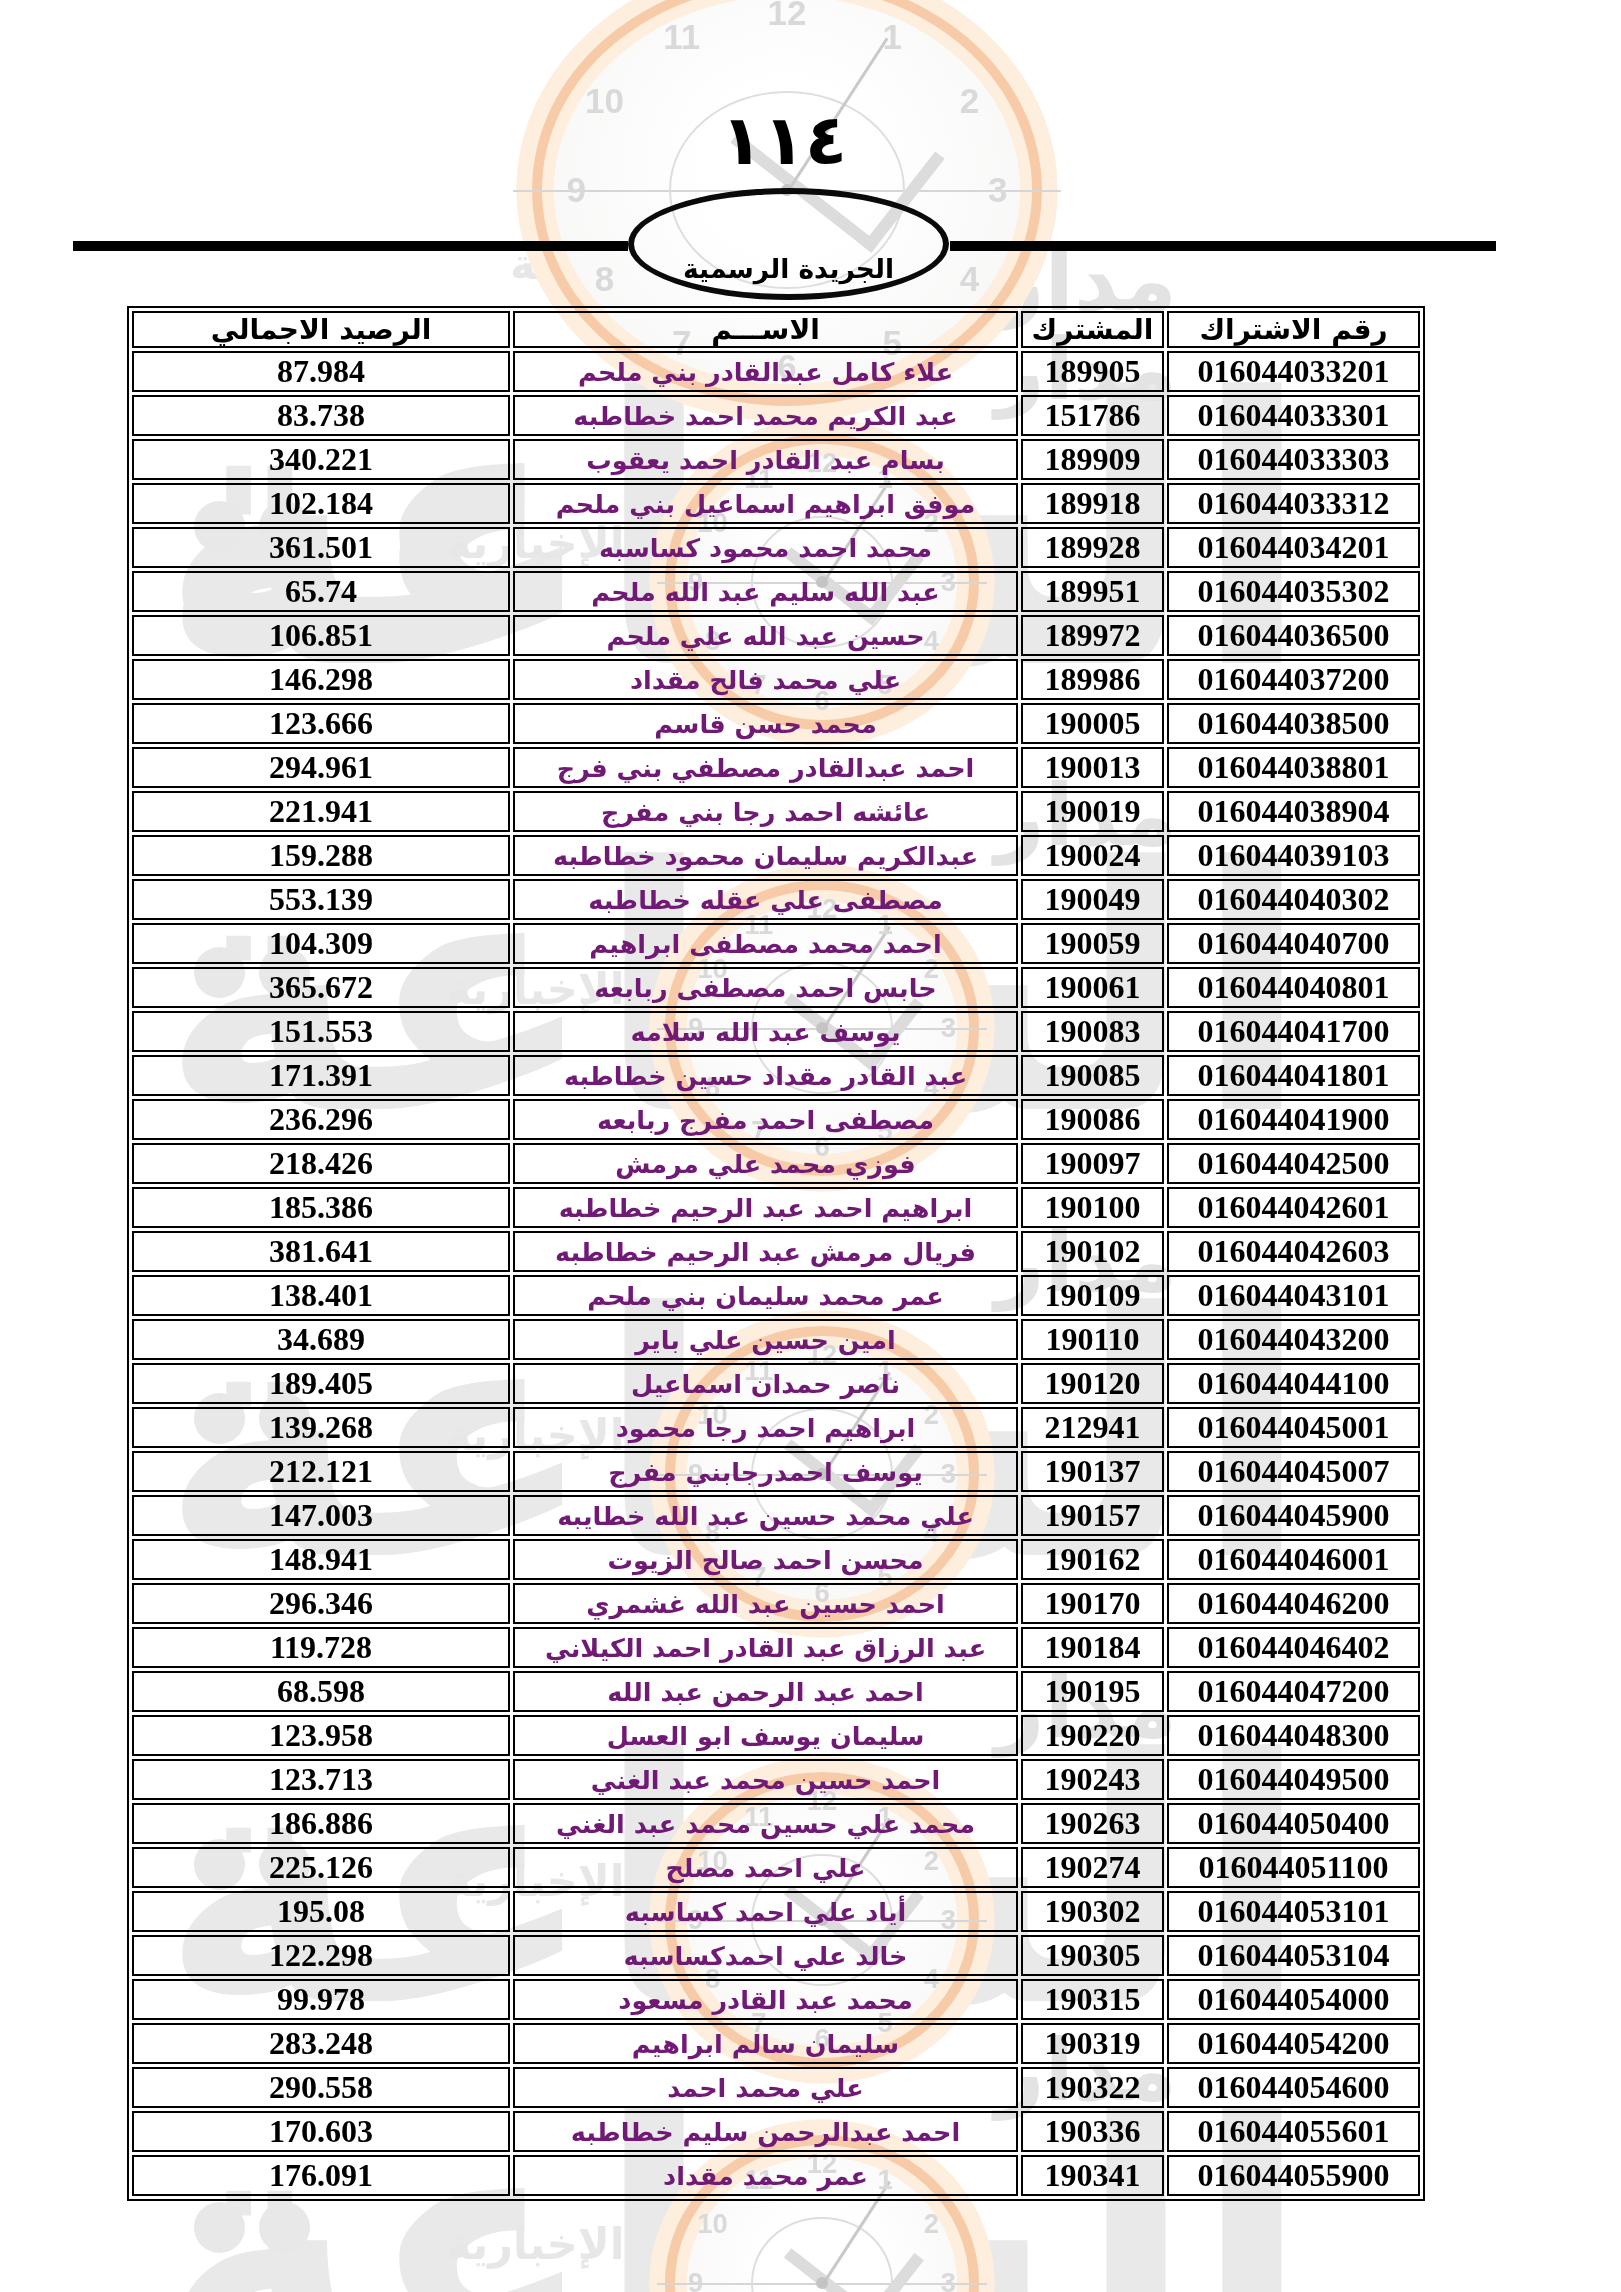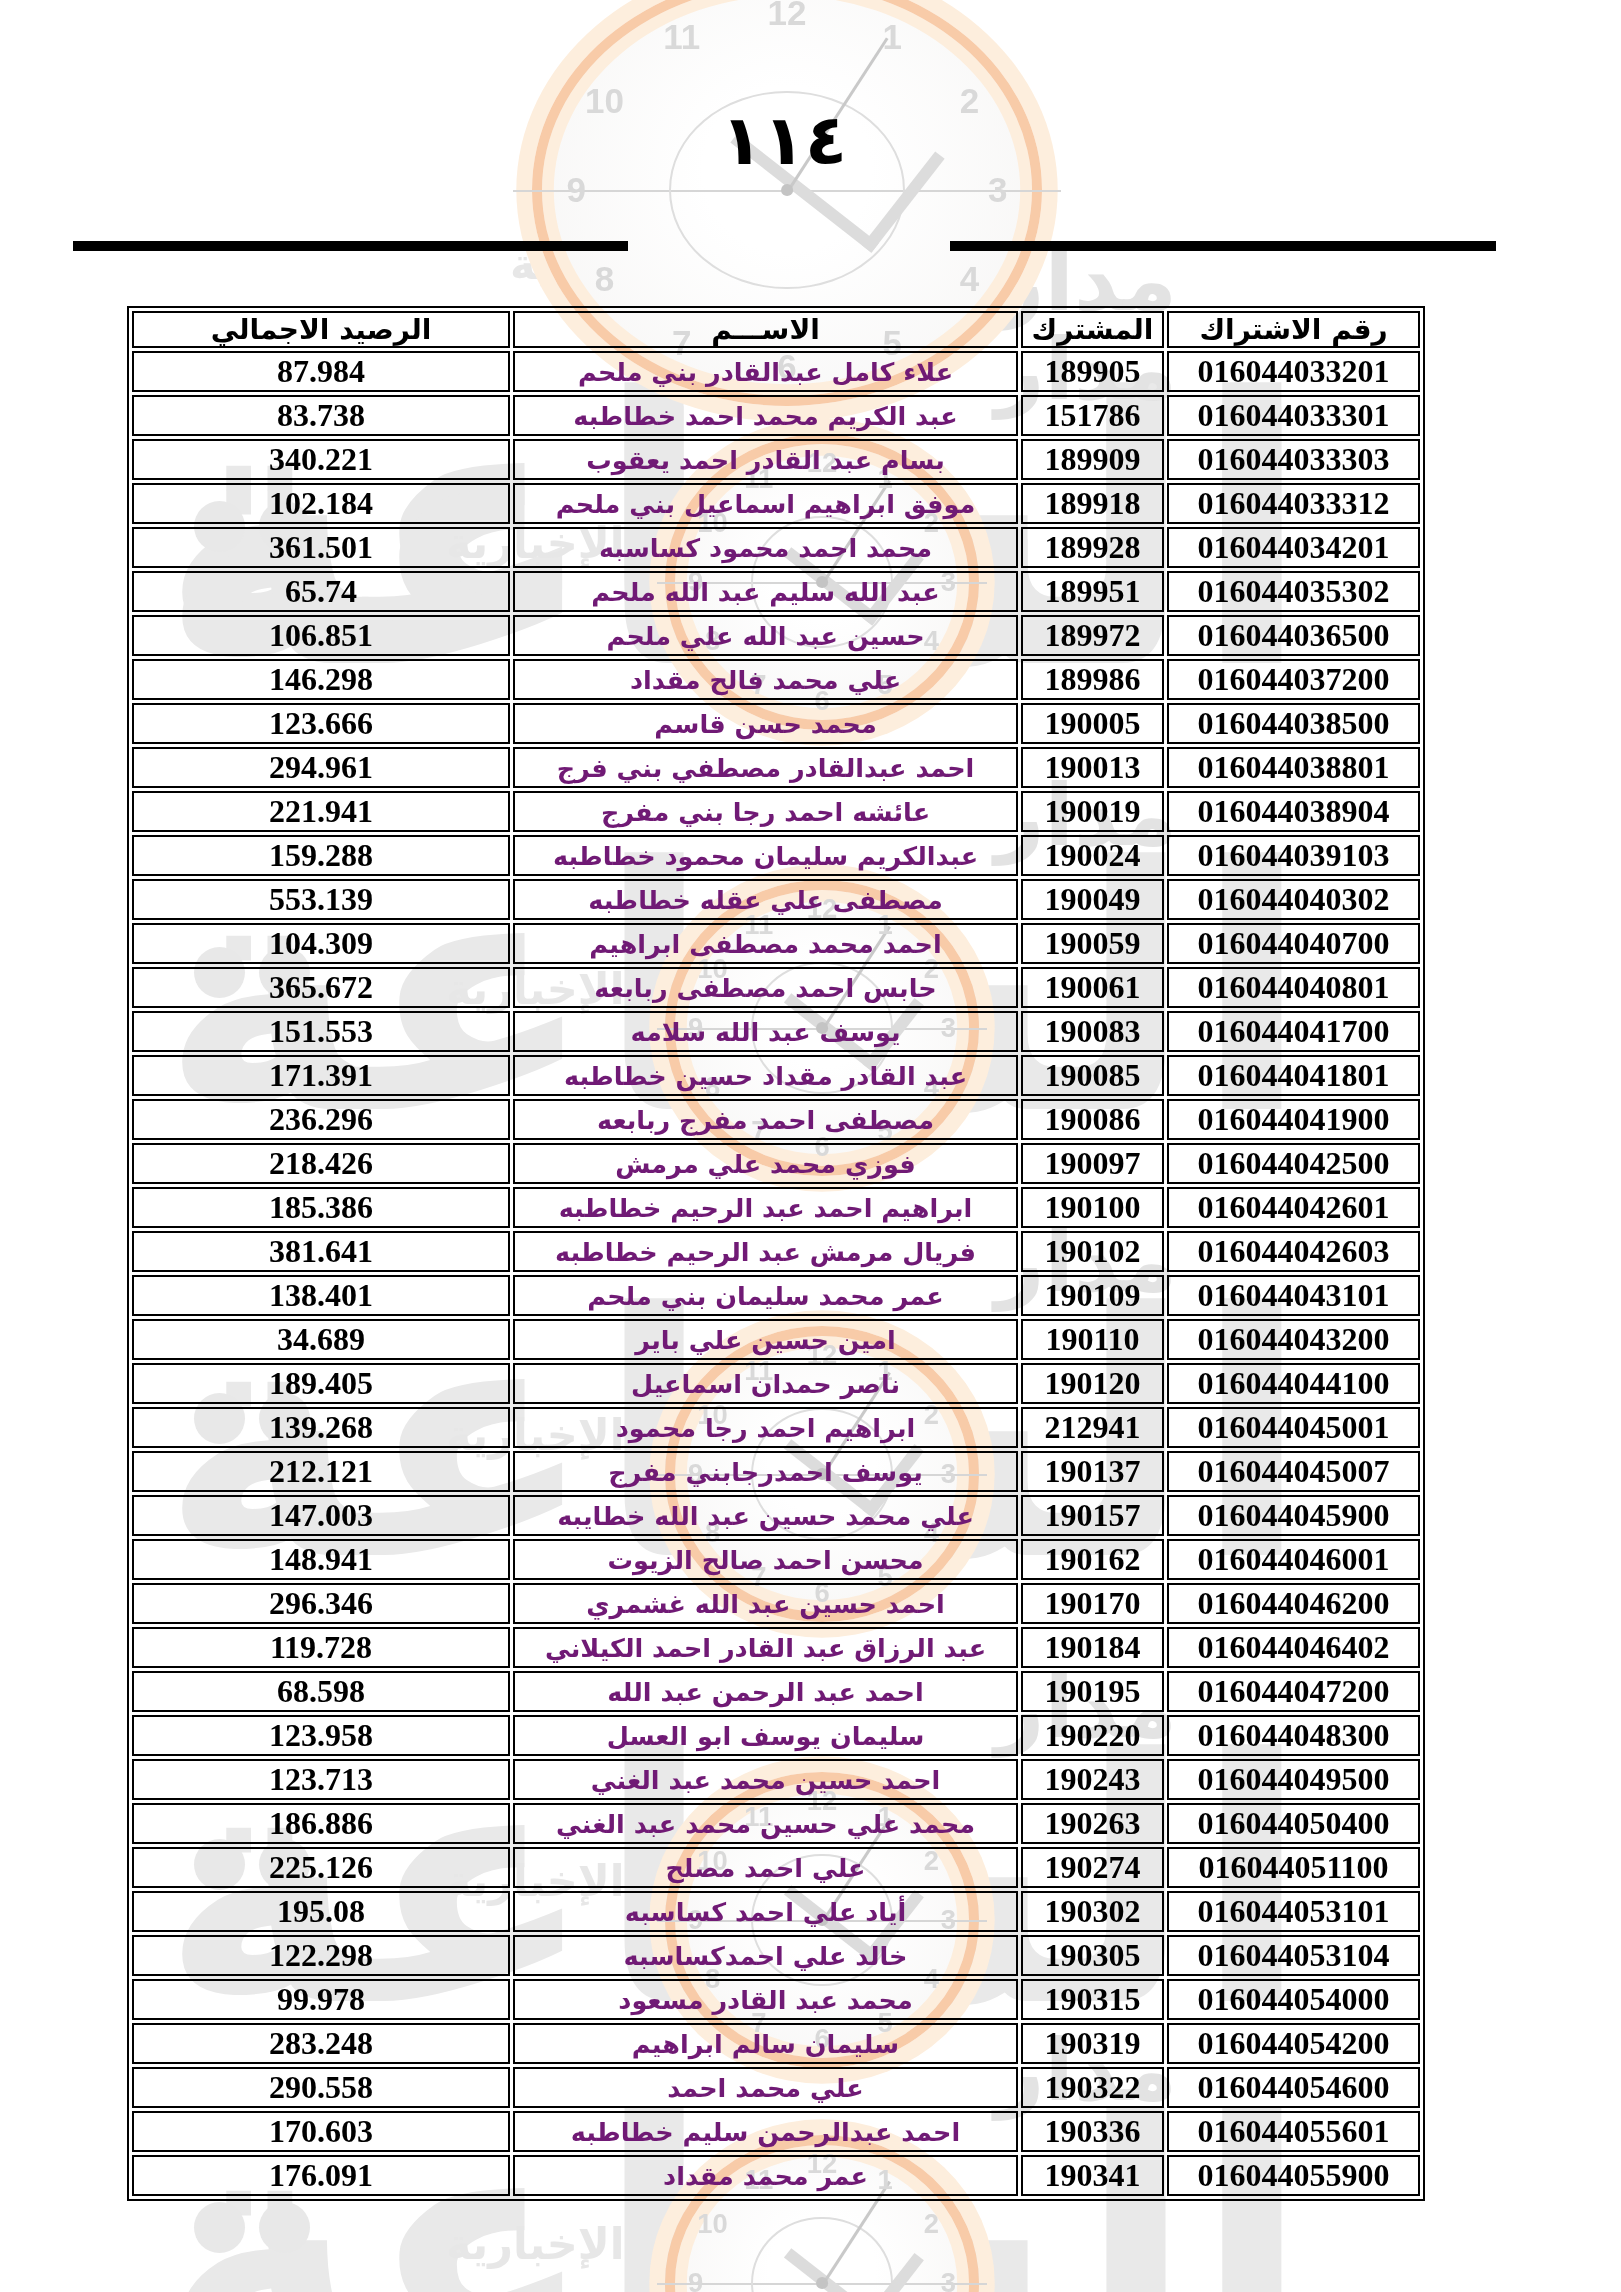--- a/index.html
+++ b/index.html
@@ -273,20 +273,23 @@
 
   </div>
 
   <div class="content">
 
     <div class="page-number">١١٤</div>
 
     <div class="rule left"></div>
     <div class="rule right"></div>
 
+    <div class="banner-ellipse">
+      <span class="banner-text">الجريدة الرسمية</span>
+    </div>
 
     <table class="subscribers">
       <colgroup>
         <col style="width:253px">
         <col style="width:143px">
         <col style="width:505px">
         <col style="width:378px">
       </colgroup>
       <thead>
         <tr>

